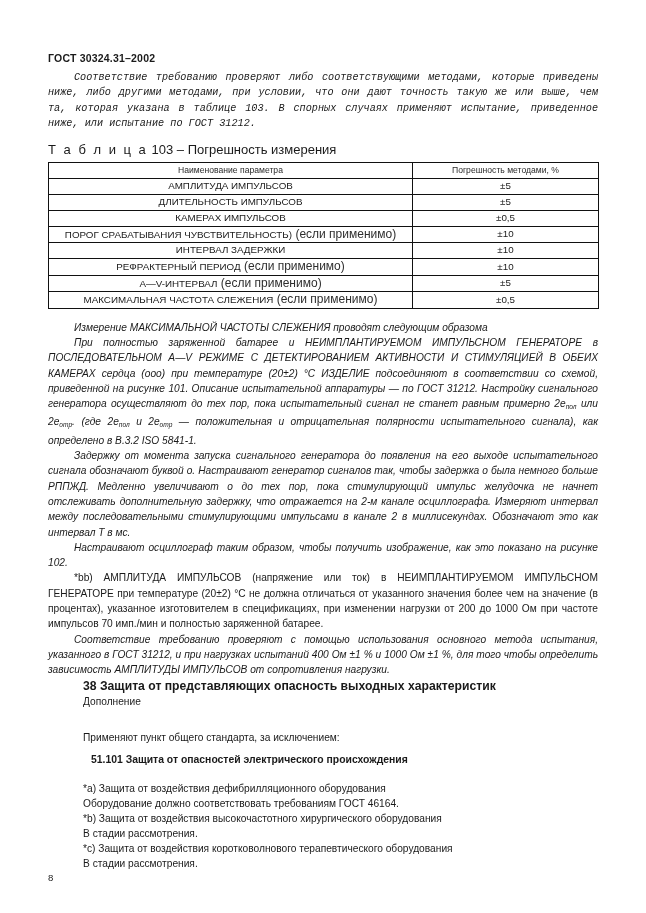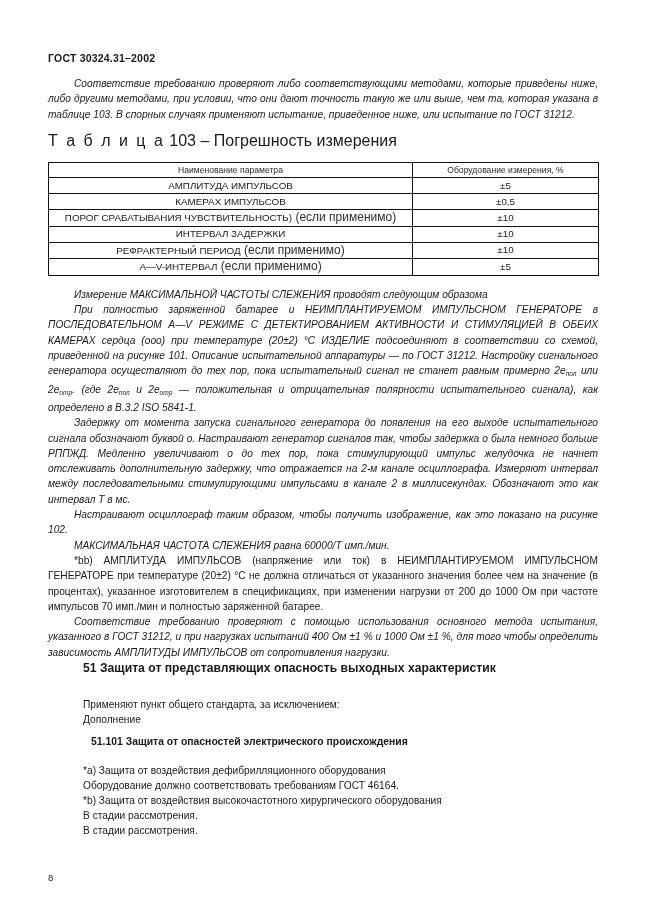--- a/index.html
+++ b/index.html
@@ -39,27 +39,27 @@
     margin: 0;
     font-size: 10.2px;
     line-height: 15.3px;
     text-align: justify;
     text-justify: inter-word;
   }
   .body-upright { font-style: normal; }
   .body-italic { font-style: italic; }
   .indent { text-indent: 26px; }
   .gap-before { margin-top: 11px; }
-  .gap-sm { margin-top: 12px; }
+  .gap-sm { margin-top: 6px; font-family: Liberation Mono, monospace; }
 
   
   .tbl-caption {
-    font-size: 16px;
+    font-size: 13px;
     margin-top: 12px;
-    margin-bottom: 14px;
+    margin-bottom: 5px;
     line-height: 14px;
   }
   .sp-letters { letter-spacing: 2.0px; }
 
   
   table.params {
     border-collapse: collapse;
     width: 550px;
     table-layout: fixed;
     border-radius: 29px;
@@ -152,78 +152,86 @@
     </div>
 
     <table class="params">
       <colgroup>
         <col class="col-name">
         <col class="col-val">
       </colgroup>
       <thead>
         <tr>
           <th>Наименование параметра</th>
-          <th>Оборудование измерения, %</th>
+          <th>Погрешность методами, %</th>
         </tr>
       </thead>
       <tbody>
           <tr>
             <td class="name">АМПЛИТУДА ИМПУЛЬСОВ</td>
             <td class="val">±5</td>
           </tr>
           <tr>
+            <td class="name">ДЛИТЕЛЬНОСТЬ ИМПУЛЬСОВ</td>
+            <td class="val">±5</td>
+          </tr>
+          <tr>
             <td class="name">КАМЕРАХ ИМПУЛЬСОВ</td>
             <td class="val">±0,5</td>
           </tr>
           <tr>
             <td class="name">ПОРОГ СРАБАТЫВАНИЯ ЧУВСТВИТЕЛЬНОСТЬ)<span class="cond"> (если применимо)</span></td>
             <td class="val">±10</td>
           </tr>
           <tr>
             <td class="name">ИНТЕРВАЛ ЗАДЕРЖКИ</td>
             <td class="val">±10</td>
           </tr>
           <tr>
             <td class="name">РЕФРАКТЕРНЫЙ ПЕРИОД<span class="cond"> (если применимо)</span></td>
             <td class="val">±10</td>
           </tr>
           <tr>
             <td class="name">А—V-ИНТЕРВАЛ<span class="cond"> (если применимо)</span></td>
             <td class="val">±5</td>
+          </tr>
+          <tr>
+            <td class="name">МАКСИМАЛЬНАЯ ЧАСТОТА СЛЕЖЕНИЯ<span class="cond"> (если применимо)</span></td>
+            <td class="val">±0,5</td>
           </tr>
         </tbody>
     </table>
 
     <p class="body-italic indent gap-before">Измерение МАКСИМАЛЬНОЙ ЧАСТОТЫ СЛЕЖЕНИЯ проводят следующим образома</p>
 
     <p class="body-italic indent">
       <span>При полностью заряженной батарее и НЕИМПЛАНТИРУЕМОМ ИМПУЛЬСНОМ ГЕНЕРАТОРЕ в ПОСЛЕДОВАТЕЛЬНОМ А—V РЕЖИМЕ С ДЕТЕКТИРОВАНИЕМ АКТИВНОСТИ И СТИМУЛЯЦИЕЙ В ОБЕИХ КАМЕРАХ сердца (ооо) при температуре (20±2) °С ИЗДЕЛИЕ подсоединяют в соответствии со схемой, приведенной на рисунке 101. Описание испытательной аппаратуры — по ГОСТ 31212. Настройку сигнального генератора осуществляют до тех пор, пока испытательный сигнал не станет равным примерно 2e</span><sub>пол</sub><span> или 2e</span><sub>отр</sub><span>. (где 2e</span><sub>пол</sub><span> и 2e</span><sub>отр</sub><span> — положительная и отрицательная полярности испытательного сигнала), как определено в В.3.2 ISO 5841-1.</span>
     </p>
 
     <p class="body-italic indent">Задержку от момента запуска сигнального генератора до появления на его выходе испытательного сигнала обозначают буквой о. Настраивают генератор сигналов так, чтобы задержка о была немного больше РППЖД. Медленно увеличивают о до тех пор, пока стимулирующий импульс желудочка не начнет отслеживать дополнительную задержку, что отражается на 2-м канале осциллографа. Измеряют интервал между последовательными стимулирующими импульсами в канале 2 в миллисекундах. Обозначают это как интервал Т в мс.</p>
 
     <p class="body-italic indent">Настраивают осциллограф таким образом, чтобы получить изображение, как это показано на рисунке 102.</p>
 
-    <p class="body-italic indent">МАКСИМАЛЬНАЯ ЧАСТОТА СЛЕЖЕНИЯ равна 60000/T имп./мин.</p>
 
     <p class="body-upright indent">*bb) АМПЛИТУДА ИМПУЛЬСОВ (напряжение или ток) в НЕИМПЛАНТИРУЕМОМ ИМПУЛЬСНОМ ГЕНЕРАТОРЕ при температуре (20±2) °С не должна отличаться от указанного значения более чем на значение (в процентах), указанное изготовителем в спецификациях, при изменении нагрузки от 200 до 1000 Ом при частоте импульсов 70 имп./мин и полностью заряженной батарее.</p>
 
     <p class="body-italic indent">Соответствие требованию проверяют с помощью использования основного метода испытания, указанного в ГОСТ 31212, и при нагрузках испытаний 400 Ом ±1 % и 1000 Ом ±1 %, для того чтобы определить зависимость АМПЛИТУДЫ ИМПУЛЬСОВ от сопротивления нагрузки.</p>
 
-    <h2 class="sec big-gap">51 Защита от представляющих опасность выходных характеристик</h2>
-
+    <h2 class="sec big-gap">38 Защита от представляющих опасность выходных характеристик</h2>
+
+    <p class="plain-line">Дополнение</p>
     <p class="plain-line mid-gap">Применяют пункт общего стандарта, за исключением:</p>
-    <p class="plain-line">Дополнение</p>
 
     <h3 class="subsec mid-gap">51.101 Защита от опасностей электрического происхождения</h3>
 
     <div class="small-gap">
         <p class="plain-line">*a) Защита от воздействия дефибрилляционного оборудования</p>
         <p class="plain-line">Оборудование должно соответствовать требованиям ГОСТ 46164.</p>
         <p class="plain-line">*b) Защита от воздействия высокочастотного хирургического оборудования</p>
         <p class="plain-line">В стадии рассмотрения.</p>
+        <p class="plain-line">*c) Защита от воздействия коротковолнового терапевтического оборудования</p>
         <p class="plain-line">В стадии рассмотрения.</p>
       </div>
 
   </div>
 
   <div class="page-num">8</div>
 </div>
 
 </body></html>

